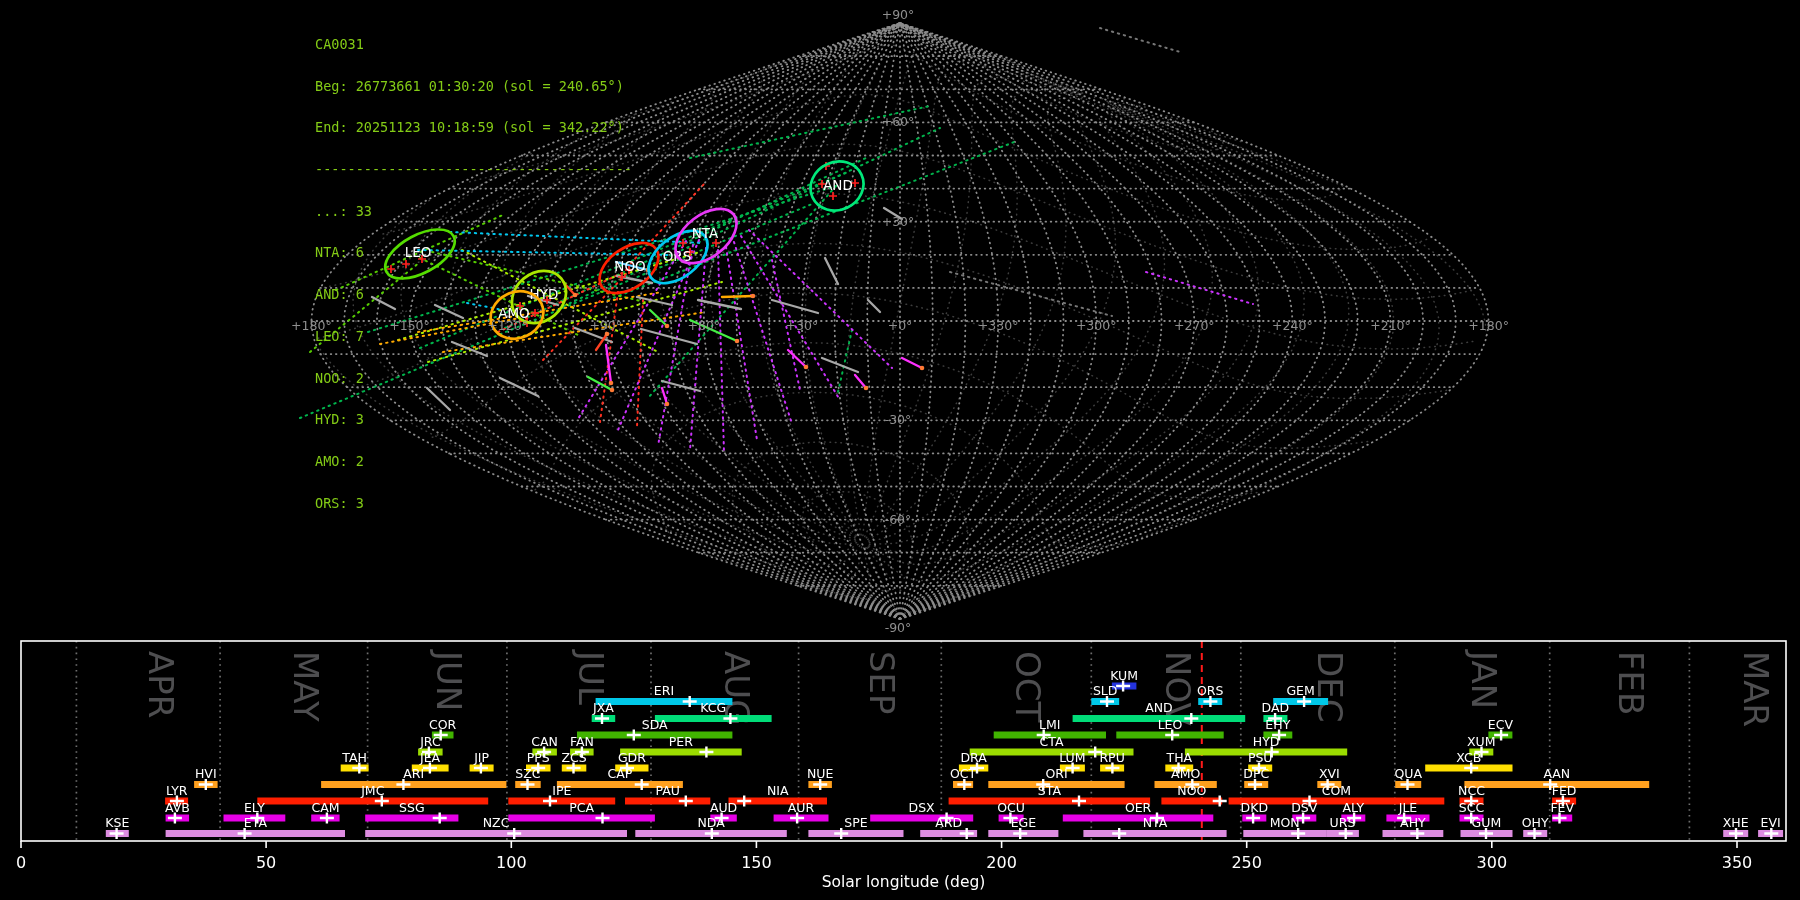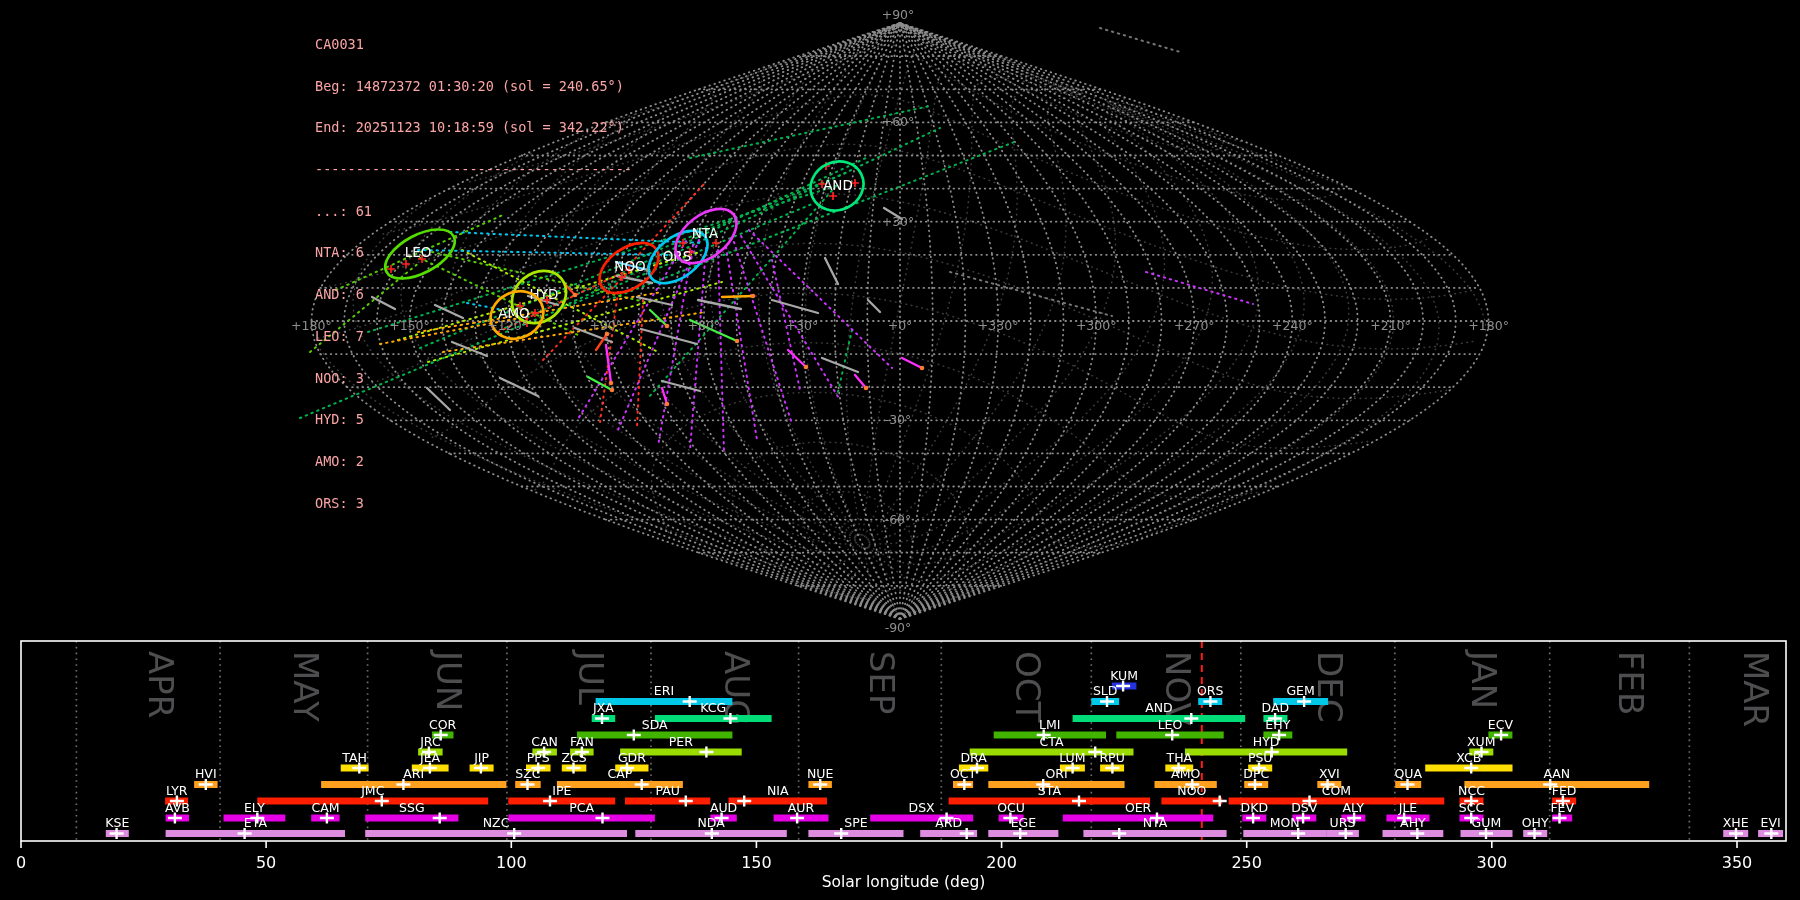--- a/index.html
+++ b/index.html
@@ -1,19 +1,19 @@
 <!DOCTYPE html>
 <html><head>
 <meta charset="utf-8">
 <style>
   html,body{margin:0;padding:0;background:#000;width:1800px;height:900px;overflow:hidden;}
   body{position:relative;font-family:"DejaVu Sans",sans-serif;}
   #plot{position:absolute;left:0;top:0;}
   #header-block{
-    position:absolute;left:315px;top:10px;color:#fca5a5;
+    position:absolute;left:315px;top:10px;color:#84cc16;
     font-family:"DejaVu Sans Mono",monospace;font-size:13.5px;line-height:13.9px;
     white-space:pre;z-index:5;
   }
   svg text{font-family:"DejaVu Sans",sans-serif;}
 </style>
 </head>
 <body>
 
 <svg id="plot" width="1800" height="900" viewBox="0 0 1800 900">
     <path d="M804.6 527.5L805.9 530.5L807.4 533.6L809.3 536.7L811.4 539.9L813.9 543.2L816.7 546.5L819.8 549.9L823.1 553.3L826.8 556.7L830.6 560.1L834.8 563.6L839.1 567.0L843.7 570.3L848.4 573.6L853.2 576.7L858.0 579.7L862.9 582.5L867.6 585.1L872.2 587.3L876.6 589.0L880.6 590.2L884.3 590.9L887.7 590.9L890.8 590.2L893.7 589.0L896.3 587.3L898.7 585.1L901.0 582.5L903.1 579.7L905.0 576.7L906.7 573.6L908.2 570.3L909.6 567.0L910.7 563.6L911.5 560.1L912.2 556.7L912.6 553.3L912.8 549.9L912.7 546.5L912.4 543.2L911.9 539.9L911.1 536.7L910.1 533.6L908.9 530.5L907.5 527.5L905.9 524.7L904.1 521.8L902.1 519.1L899.9 516.5L897.6 514.0L895.1 511.7L892.4 509.4L889.6 507.3L886.7 505.2L883.7 503.3L880.5 501.6L877.3 500.0L874.0 498.5L870.6 497.1L867.2 495.9L863.7 494.9L860.2 494.0L856.7 493.2L853.2 492.6L849.7 492.1L846.2 491.8L842.7 491.7L839.4 491.7L836.0 491.8L832.8 492.1L829.7 492.6L826.6 493.2L823.7 494.0L820.9 494.9L818.3 495.9L815.8 497.1L813.5 498.5L811.4 500.0L809.5 501.6L807.8 503.3L806.3 505.2L805.1 507.3L804.1 509.4L803.3 511.7L802.8 514.0L802.6 516.5L802.7 519.1L803.0 521.8L803.7 524.7L804.6 527.5" fill="none" stroke="#3d3d3d" stroke-width="1.5" stroke-dasharray="0.6 4.8" stroke-linecap="round"></path>
@@ -536,24 +536,24 @@
     <text x="1246.7" y="868" fill="#ffffff" font-size="16" text-anchor="middle">250</text>
     <line x1="1491.8" y1="841" x2="1491.8" y2="848" stroke="#ffffff" stroke-width="1.6"></line>
     <text x="1491.8" y="868" fill="#ffffff" font-size="16" text-anchor="middle">300</text>
     <line x1="1737.0" y1="841" x2="1737.0" y2="848" stroke="#ffffff" stroke-width="1.6"></line>
     <text x="1737.0" y="868" fill="#ffffff" font-size="16" text-anchor="middle">350</text>
     <text x="903.5" y="887" fill="#ffffff" font-size="15.5" text-anchor="middle">Solar longitude (deg)</text>
   </svg>
 
 <div id="header-block">
   <div>CA0031</div>
-  <div>Beg: 14872372 01:30:20 (sol = 240.65°)</div>
+  <div>Beg: 26773661 01:30:20 (sol = 240.65°)</div>
   <div>End: 20251123 10:18:59 (sol = 342.22°)</div>
   <div>---------------------------------------</div>
-  <div>...: 61</div>
+  <div>...: 33</div>
   <div>NTA: 6</div>
   <div>AND: 6</div>
   <div>LEO: 7</div>
-  <div>NOO: 3</div>
-  <div>HYD: 5</div>
+  <div>NOO: 2</div>
+  <div>HYD: 3</div>
   <div>AMO: 2</div>
   <div>ORS: 3</div>
 </div>
 
 </body></html>

